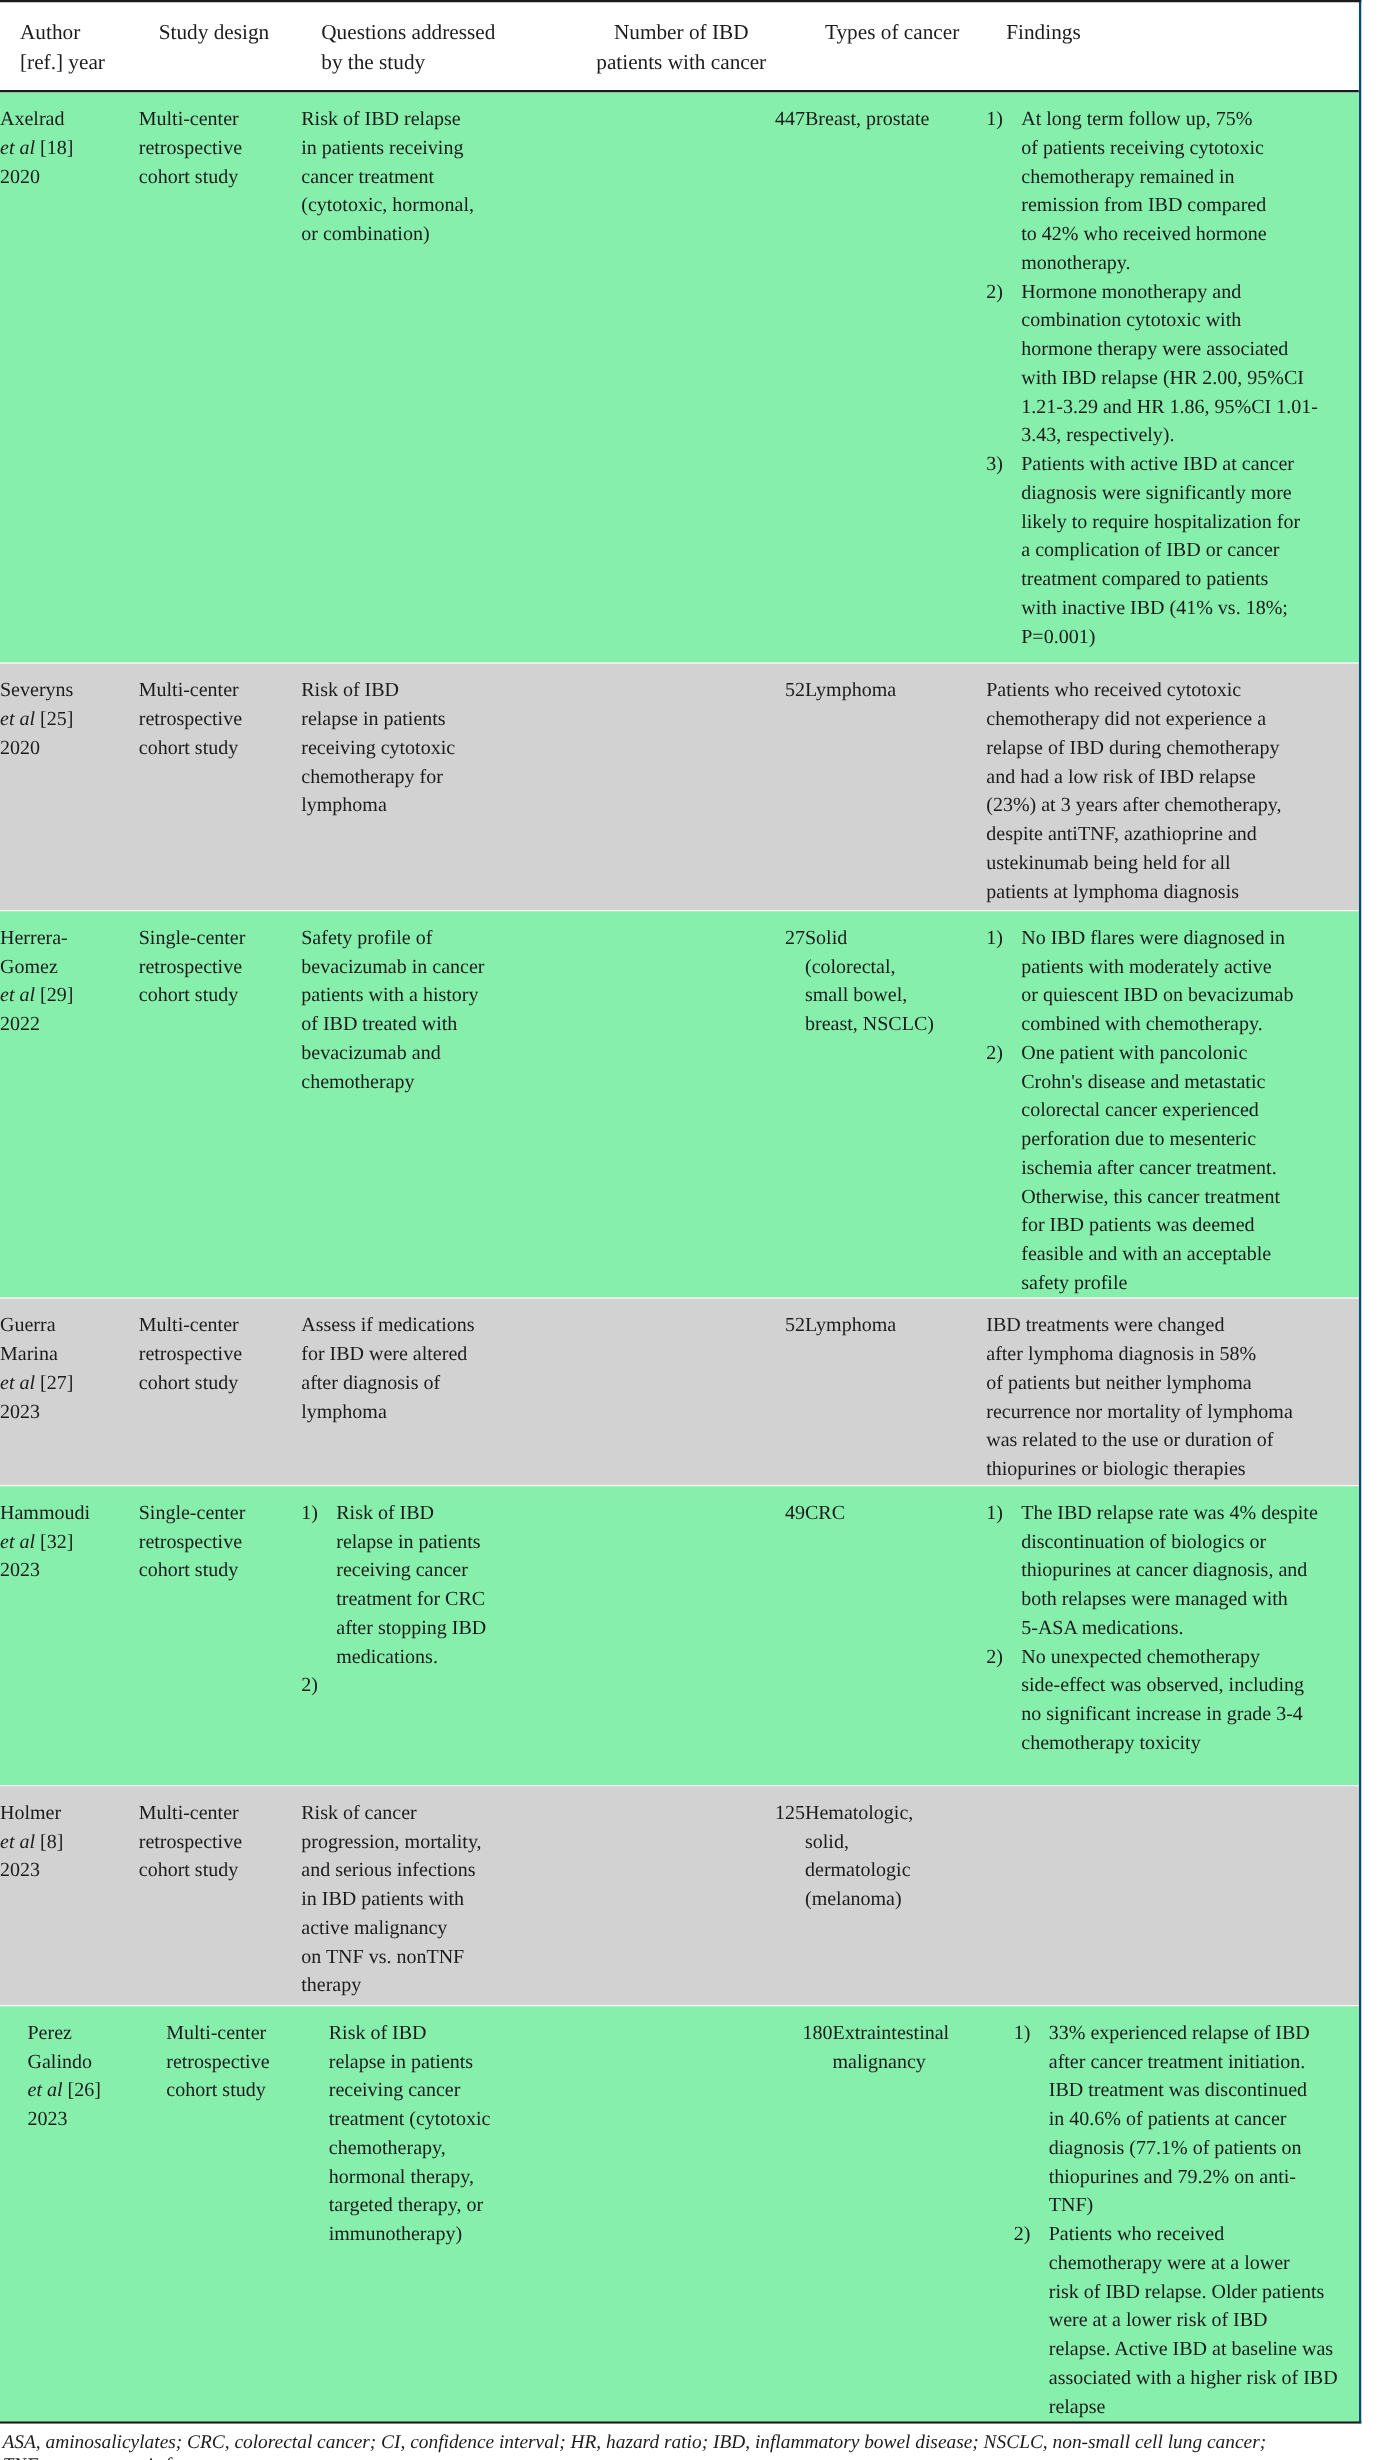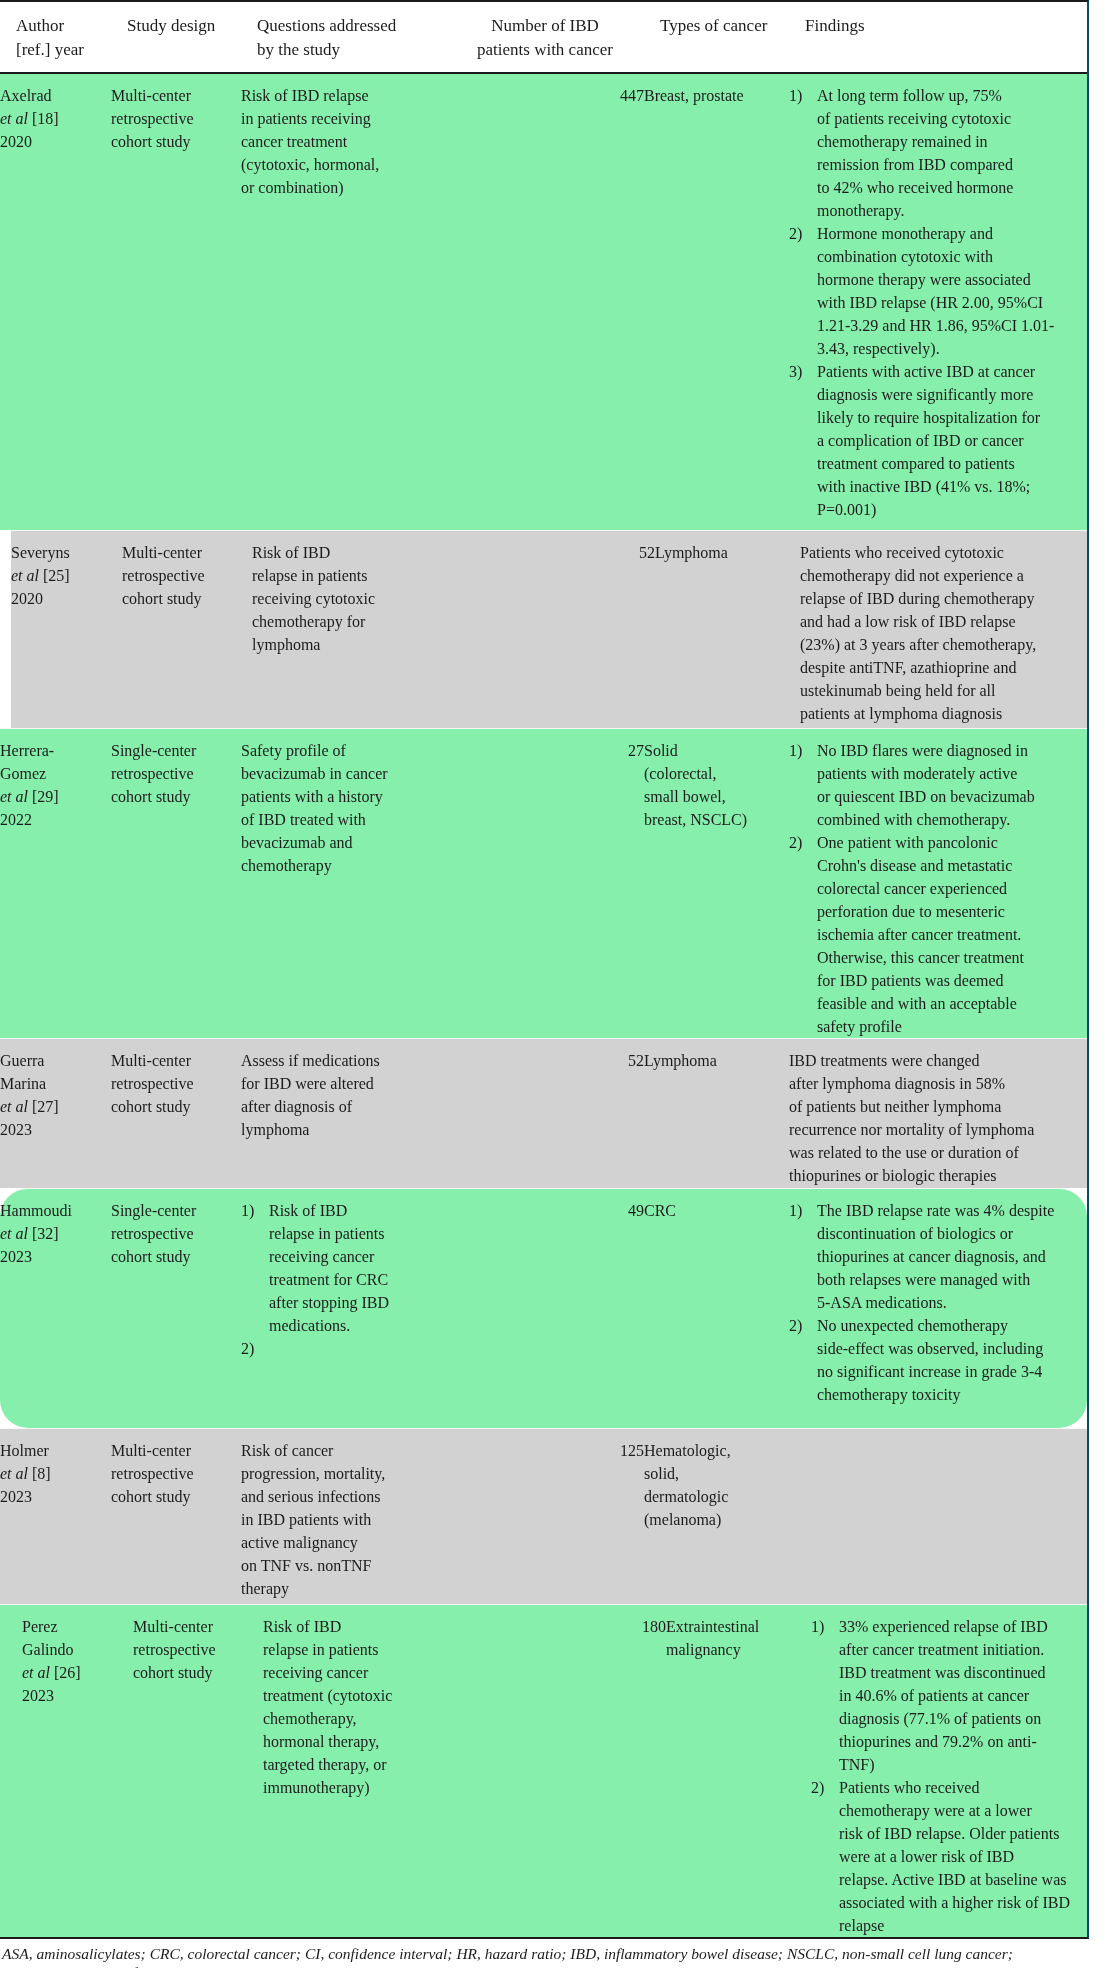--- a/index.html
+++ b/index.html
@@ -81,21 +81,21 @@
             <span class="itxt pl">Patients with active IBD at cancer
 diagnosis were significantly more
 likely to require hospitalization for
 a complication of IBD or cancer
 treatment compared to patients
 with inactive IBD (41% vs. 18%;
 P=0.001)</span>
           </div>
         </div>
       </div>
-      <div class="tr dark" style="min-height: 198px; margin-left: 11px;">
+      <div class="tr dark" style="min-height: 198px;">
         <div class="td">
           <div class="pl">Severyns</div>
           <div><i>et al</i> <span>[25]</span></div>
           <div>2020</div>
         </div>
         <div class="td pl">Multi-center
 retrospective
 cohort study</div>
         <div class="td">
           <div class="item">
@@ -192,21 +192,21 @@
           <div class="item">
             <span class="itxt pl">IBD treatments were changed
 after lymphoma diagnosis in 58%
 of patients but neither lymphoma
 recurrence nor mortality of lymphoma
 was related to the use or duration of
 thiopurines or biologic therapies</span>
           </div>
         </div>
       </div>
-      <div class="tr light" style="min-height: 240px; border-radius: 28px;">
+      <div class="tr light" style="min-height: 240px;">
         <div class="td">
           <div class="pl">Hammoudi</div>
           <div><i>et al</i> <span>[32]</span></div>
           <div>2023</div>
         </div>
         <div class="td pl">Single-center
 retrospective
 cohort study</div>
         <div class="td">
           <div class="item">

